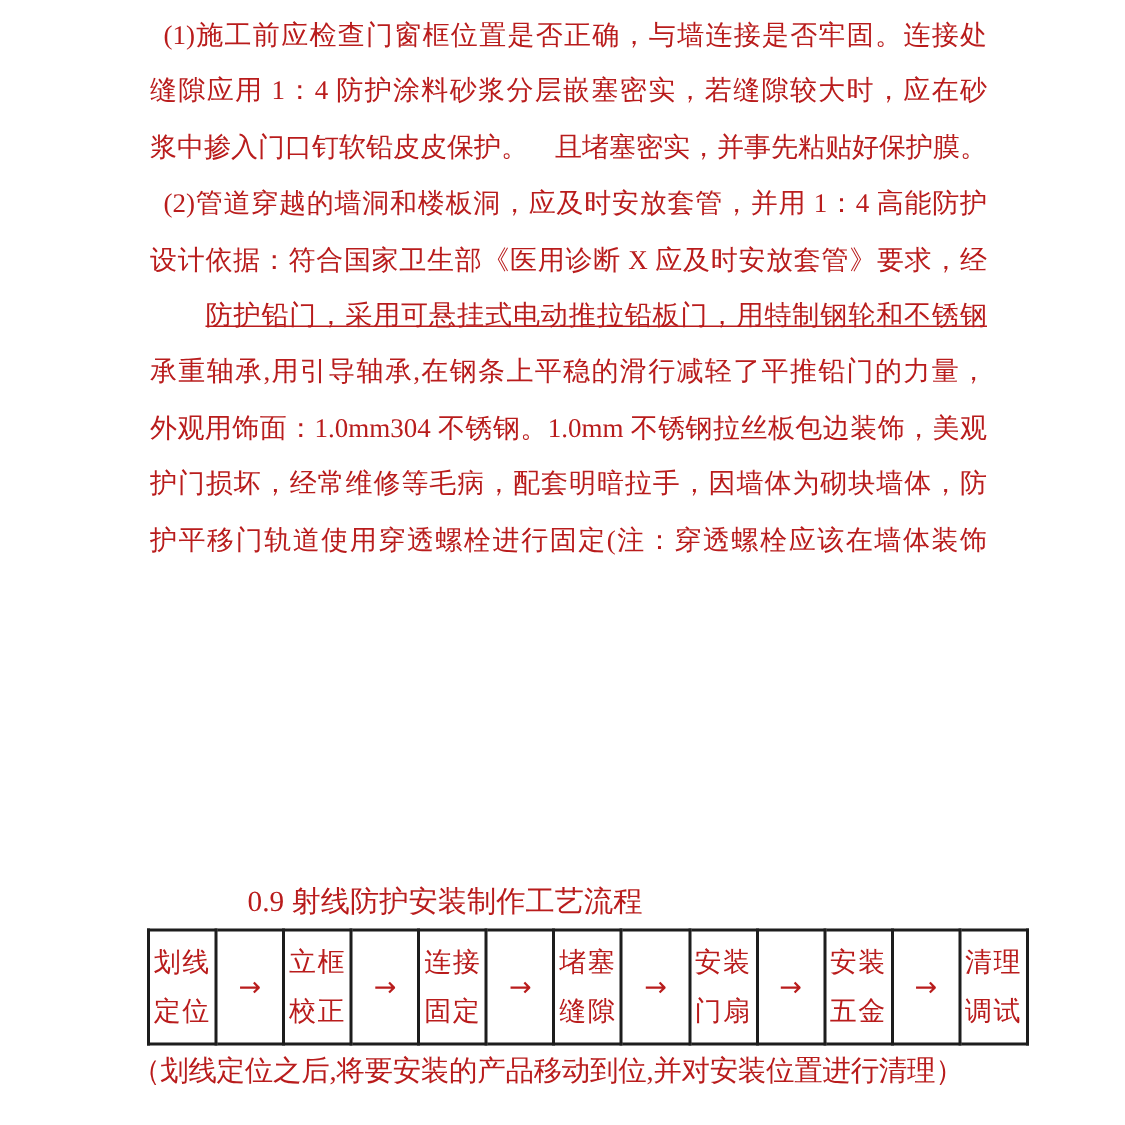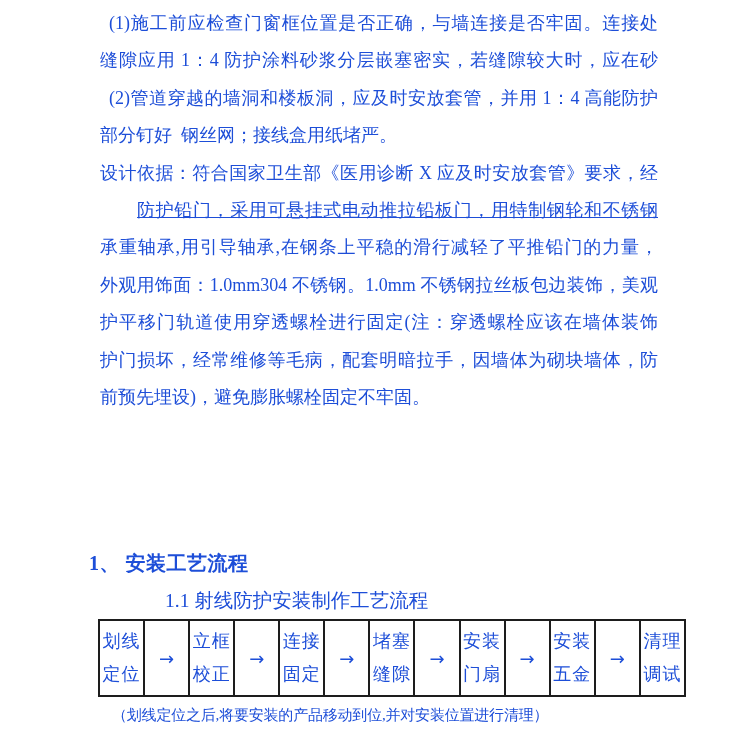--- a/index.html
+++ b/index.html
@@ -1,20 +1,20 @@
 <!DOCTYPE html>
 <html><head>
 <meta charset="utf-8">
 <style>
   html,body { margin:0; padding:0; background:#ffffff; }
   .page {
     position: relative;
     width: 750px; height: 750px;
     background: #ffffff;
-    color: #1d4ed8;
+    color: #b91c1c;
     font-family: "Liberation Serif", "DejaVu Serif", serif;
     overflow: hidden;
   }
   .text-block {
     position: absolute;
     left: 100px; top: 5px;
     width: 558px;
   }
   .line {
     height: 37.4px;
@@ -63,49 +63,46 @@
     line-height: 33px;
     letter-spacing: 1px;
   }
   td.arrow-cell {
     font-size: 16px;
     font-family: "DejaVu Sans", sans-serif;
   }
   .caption {
     position: absolute;
     left: 88px; top: 700px;
-    font-size: 15px;
+    font-size: 19px;
     letter-spacing: -0.2px;
     line-height: 30px;
     white-space: nowrap;
-    margin-left: 24px;
   }
 </style>
 </head>
 <body>
 
 <div class="page">
 
   <div class="text-block">
     <div class="line j ind1">(1)施工前应检查门窗框位置是否正确，与墙连接是否牢固。连接处</div>
     <div class="line j">缝隙应用 1：4 防护涂料砂浆分层嵌塞密实，若缝隙较大时，应在砂</div>
+    <div class="line j">浆中掺入门口钉软铅皮皮保护。　且堵塞密实，并事先粘贴好保护膜。</div>
     <div class="line j ind1">(2)管道穿越的墙洞和楼板洞，应及时安放套管，并用 1：4 高能防护</div>
-    <div class="line">部分钉好 钢丝网；接线盒用纸堵严。</div>
     <div class="line j">设计依据：符合国家卫生部《医用诊断 X 应及时安放套管》要求，经</div>
     <div class="line j ind2">防护铅门，采用可悬挂式电动推拉铅板门，用特制钢轮和不锈钢</div>
     <div class="line j">承重轴承,用引导轴承,在钢条上平稳的滑行减轻了平推铅门的力量，</div>
     <div class="line j">外观用饰面：1.0mm304 不锈钢。1.0mm 不锈钢拉丝板包边装饰，美观</div>
+    <div class="line j">护门损坏，经常维修等毛病，配套明暗拉手，因墙体为砌块墙体，防</div>
     <div class="line j">护平移门轨道使用穿透螺栓进行固定(注：穿透螺栓应该在墙体装饰</div>
-    <div class="line j">护门损坏，经常维修等毛病，配套明暗拉手，因墙体为砌块墙体，防</div>
-    <div class="line">前预先埋设)，避免膨胀螺栓固定不牢固。</div>
   </div>
 
-  <div class="heading">1、 安装工艺流程</div>
 
-  <div class="subheading">1.1 射线防护安装制作工艺流程</div>
+  <div class="subheading">0.9 射线防护安装制作工艺流程</div>
 
   <table class="flow">
     <tbody>
         <tr>
       <td class="step">
         <div class="step-line">划线</div>
         <div class="step-line">定位</div>
       </td>
       <td class="arrow-cell">
         <span>→</span>

